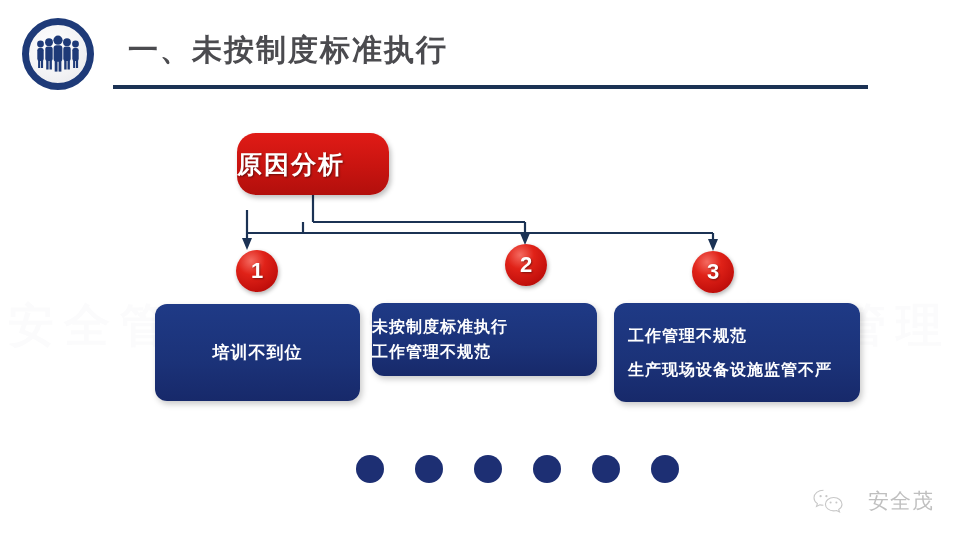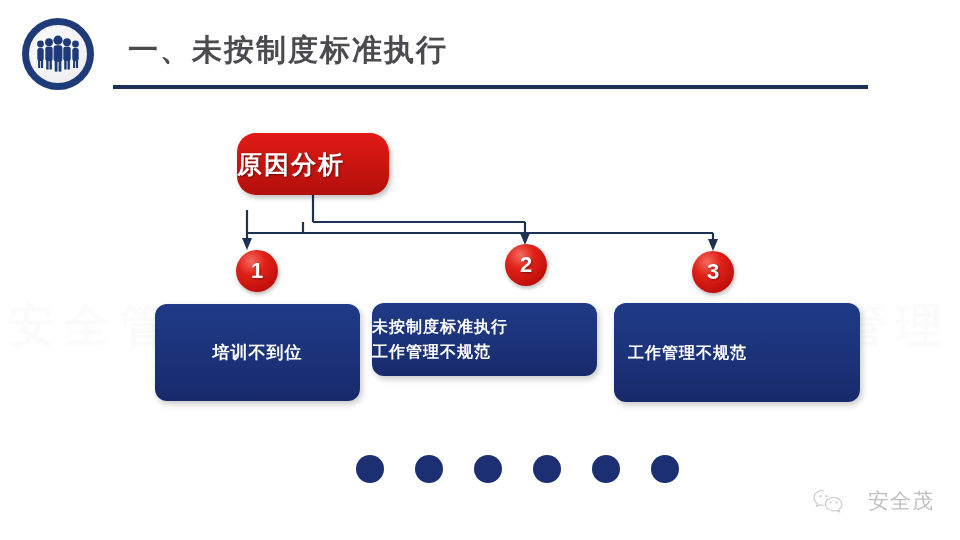--- a/index.html
+++ b/index.html
@@ -295,20 +295,21 @@
     <div class="line">培训不到位</div>
   </div>
 
   <div class="cause-card" id="card-2">
     <div class="line">未按制度标准执行</div>
     <div class="line">工作管理不规范</div>
   </div>
 
   <div class="cause-card" id="card-3">
     <div class="line">工作管理不规范</div>
+    <div class="line">生产现场设备设施监管不严</div>
   </div>
 
   <div class="dot-row">
     <div class="dot"></div>
     <div class="dot"></div>
     <div class="dot"></div>
     <div class="dot"></div>
     <div class="dot"></div>
     <div class="dot"></div>
   </div>

